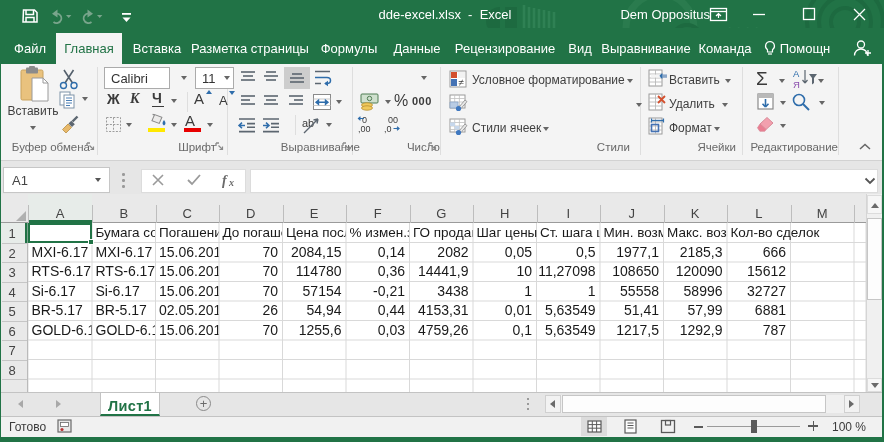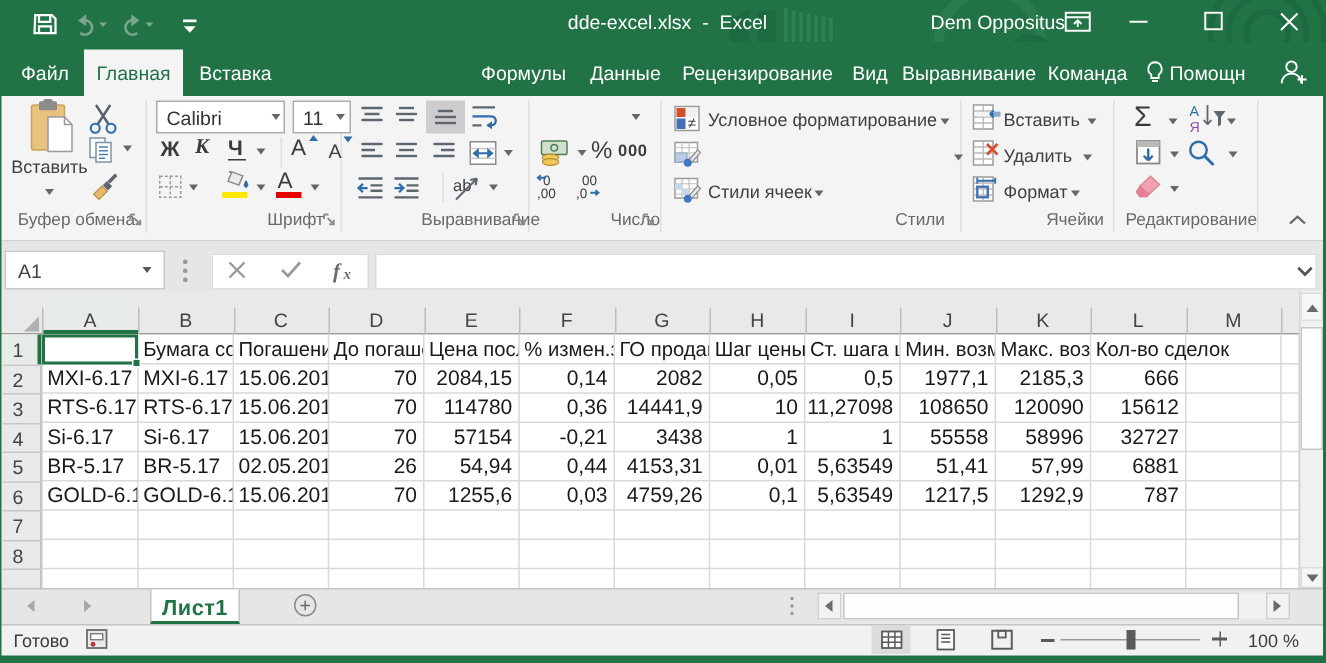--- a/index.html
+++ b/index.html
@@ -65,20 +65,21 @@
 <path d="M48 8.5 h12"></path>
 <rect x="98.5" y="2.5" width="11" height="11"></rect>
 <path d="M149 3 l11 11 M160 3 l-11 11"></path>
 </g>
     </svg>
 <div class="a" style="left:0;top:28px;width:884px;height:36px;background:#217346"></div>
 <div class="a" style="left:56px;top:33px;width:66px;height:31px;background:#f4f4f4"></div>
 <div class="a" style="left:-40px;top:41px;width:140px;text-align:center;font-size:13px;color:#fff">Файл</div>
 <div class="a" style="left:19px;top:41px;width:140px;text-align:center;font-size:13px;color:#217346">Главная</div>
 <div class="a" style="left:87px;top:41px;width:140px;text-align:center;font-size:13px;color:#fff">Вставка</div>
+<div class="a" style="left:180px;top:41px;width:140px;text-align:center;font-size:13px;color:#fff">Разметка страницы</div>
 <div class="a" style="left:279px;top:41px;width:140px;text-align:center;font-size:13px;color:#fff">Формулы</div>
 <div class="a" style="left:347px;top:41px;width:140px;text-align:center;font-size:13px;color:#fff">Данные</div>
 <div class="a" style="left:435px;top:41px;width:140px;text-align:center;font-size:13px;color:#fff">Рецензирование</div>
 <div class="a" style="left:510px;top:41px;width:140px;text-align:center;font-size:13px;color:#fff">Вид</div>
 <div class="a" style="left:576px;top:41px;width:140px;text-align:center;font-size:13px;color:#fff">Выравнивание</div>
 <div class="a" style="left:655px;top:41px;width:140px;text-align:center;font-size:13px;color:#fff">Команда</div>
 <div class="a" style="left:745px;top:41px;width:120px;text-align:center;font-size:13px;color:#fff">Помощн</div>
 <svg class="a" style="left:763px;top:40px" width="14" height="16" viewBox="0 0 14 16">
 <g fill="none" stroke="#fff" stroke-width="1.2">
 <path d="M7 1.5 a4.5 4.5 0 0 1 2.5 8.2 l0 2.3 h-5 l0-2.3 A4.5 4.5 0 0 1 7 1.5 z"></path>
@@ -131,21 +132,21 @@
 <svg class="a" style="left:60px;top:114px" width="20" height="20" viewBox="0 0 20 20">
 <path d="M2.5 15.5 l5.5-5.5 3.5 3.5 -5.5 5.5z" fill="#e8b96b" stroke="#b98f43" stroke-width=".8"></path>
 <path d="M8.5 9.5 l2.8-2.8 3.5 3.5 -2.8 2.8z" fill="#5c6670"></path>
 <path d="M12.5 7.5 l5-5" stroke="#5c6670" stroke-width="2.4" fill="none"></path>
 </svg>
 <div class="glabel" style="left:2px;width:88px">Буфер обмена</div>
 <svg class="lau" style="left:86px;top:142px" width="9" height="9" viewBox="0 0 9 9">
 <path d="M1 1 v3 M1 1 h3" stroke="#8a8a8a" stroke-width="1.3" fill="none"></path>
 <path d="M3.5 3.5 l4 4 M7.5 4.5 v3 h-3" stroke="#8a8a8a" stroke-width="1.2" fill="none"></path>
     </svg>
-<div class="combo" style="left:104px;top:67px;width:86px;height:22px;padding:3px 0 0 6px">Calibri</div>
+<div class="combo" style="left:104px;top:67px;width:66px;height:22px;padding:3px 0 0 6px">Calibri</div>
 <div class="dd " style="left:181px;top:76px"></div>
 <div class="combo" style="left:195px;top:67px;width:39px;height:22px;padding:3px 0 0 6px">11</div>
 <div class="dd " style="left:224px;top:76px"></div>
 <div class="a" style="left:107px;top:91px;width:16px;font-size:14px;font-weight:bold;color:#3b3b3b">Ж</div>
 <div class="a" style="left:130px;top:91px;width:14px;font-size:14px;font-style:italic;font-family:'Liberation Serif',serif;font-weight:bold;color:#3b3b3b">К</div>
 <div class="a" style="left:152px;top:91px;width:12px;font-size:14px;font-weight:bold;color:#3b3b3b;border-bottom:1.5px solid #3b3b3b;line-height:15px">Ч</div>
 <div class="dd " style="left:171px;top:99px"></div>
 <div class="a" style="left:187px;top:92px;width:1px;height:20px;background:#dedede"></div>
 <div class="a" style="left:194px;top:90px;font-size:15px;color:#3b3b3b">А</div>
 <div class="a" style="left:206px;top:90px;width:0;height:0;border-left:3.5px solid transparent;border-right:3.5px solid transparent;border-bottom:4.5px solid #2f6dab"></div>

